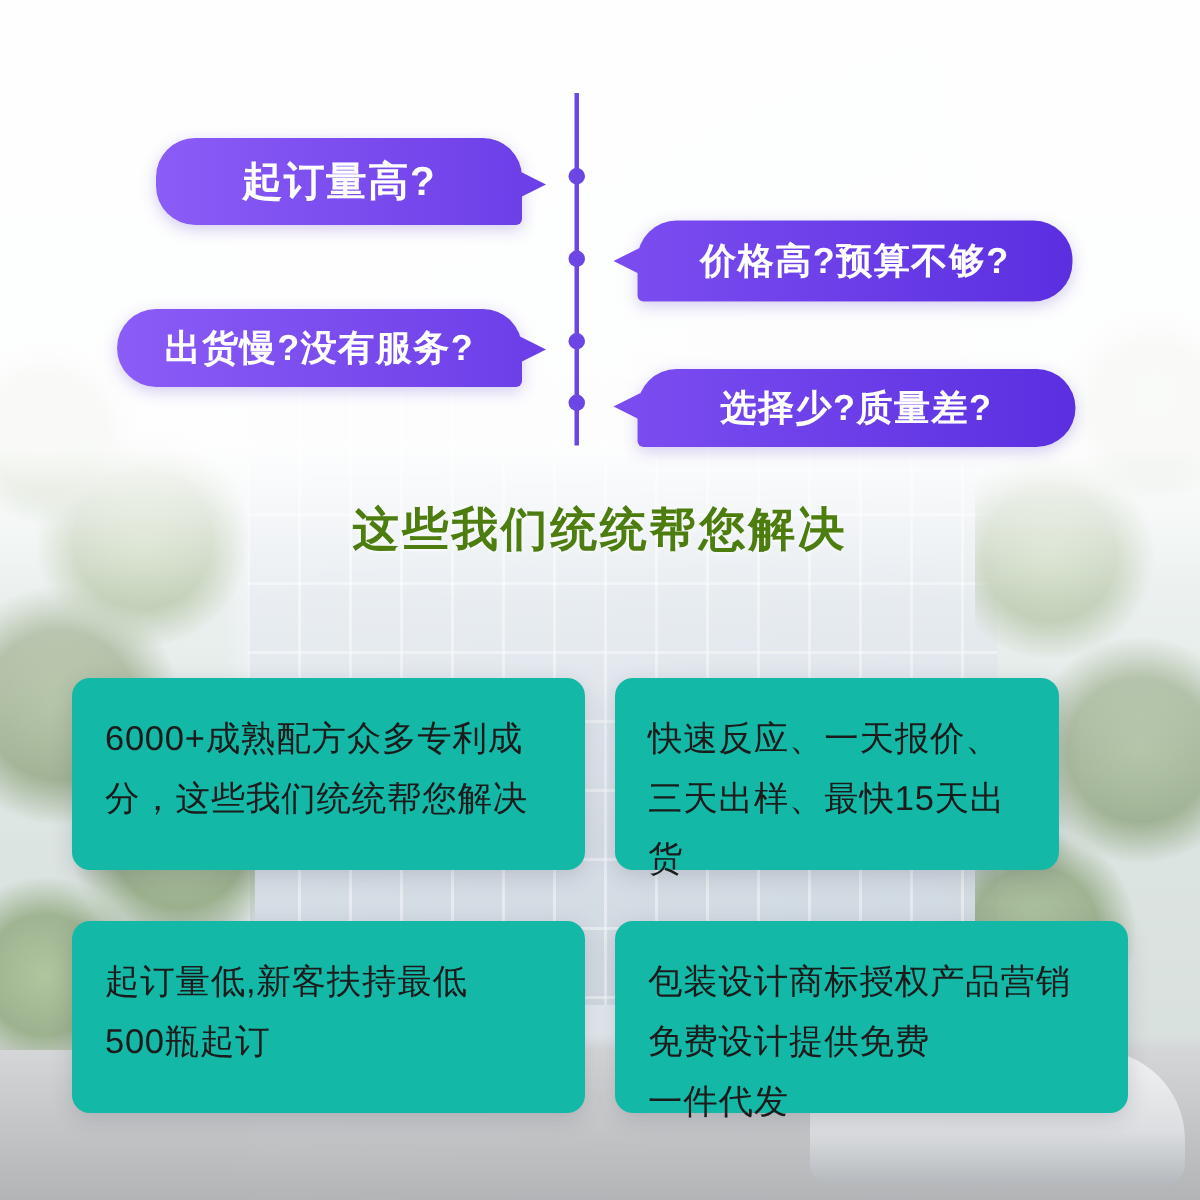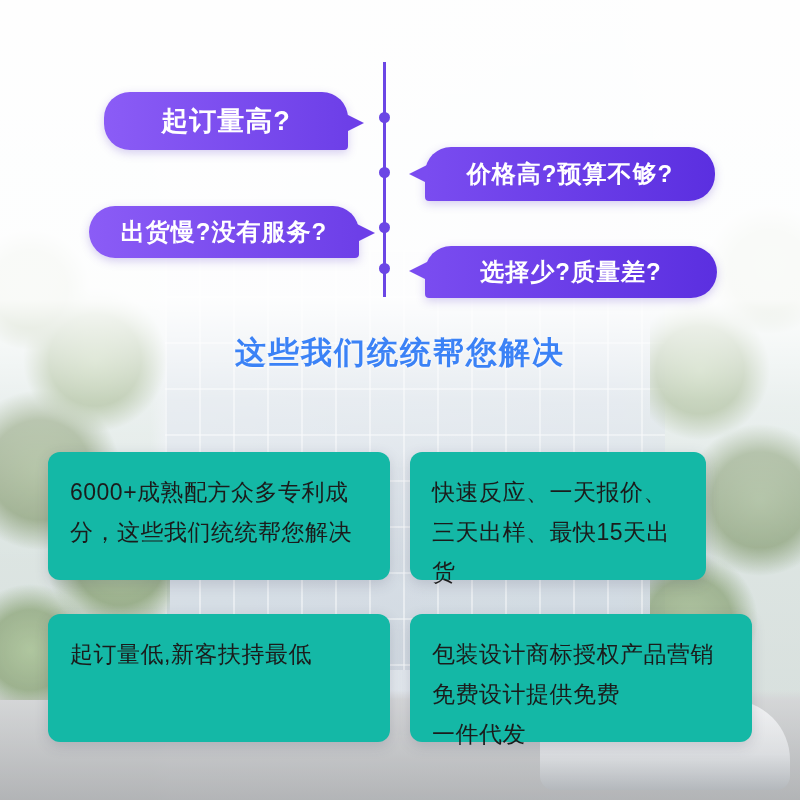--- a/index.html
+++ b/index.html
@@ -159,21 +159,21 @@
     font-size: 24px;
   }
   #bubble-price .tail {
     left: -16px; top: 18px;
     border-top: 9px solid transparent;
     border-bottom: 9px solid transparent;
     border-right: 18px solid #7a4cf0;
   }
 
   #bubble-ship {
-    left: 89px; top: 206px;
+    left: 78px; top: 206px;
     width: 270px; height: 52px;
     font-size: 24px;
   }
   #bubble-ship .tail {
     right: -16px; top: 18px;
     border-top: 9px solid transparent;
     border-bottom: 9px solid transparent;
     border-left: 18px solid #6d3fe8;
   }
 
@@ -188,21 +188,21 @@
     border-bottom: 9px solid transparent;
     border-right: 18px solid #7a4cf0;
   }
 
   
   .headline {
     position: absolute;
     left: 0;
     width: 800px;
     text-align: center;
-    color: #3b82f6;
+    color: #4d7c0f;
     font-weight: bold;
     text-shadow: 0 1px 3px rgba(255,255,255,0.9);
   }
   #headline-1 {
     top: 332px;
     font-size: 31px;
     letter-spacing: 2px;
   }
   #headline-2 {
     top: 382px;
@@ -274,20 +274,21 @@
     <span class="card-line">分，这些我们统统帮您解决</span>
   </div>
 
   <div class="card" id="card-2">
     <span class="card-line">快速反应、一天报价、</span>
     <span class="card-line">三天出样、最快15天出货</span>
   </div>
 
   <div class="card" id="card-3">
     <span class="card-line">起订量低,新客扶持最低</span>
+    <span class="card-line">500瓶起订</span>
   </div>
 
   <div class="card" id="card-4">
     <span class="card-line">包装设计商标授权产品营销</span>
     <span class="card-line">免费设计提供免费</span>
     <span class="card-line">一件代发</span>
   </div>
 
 </div>
 

